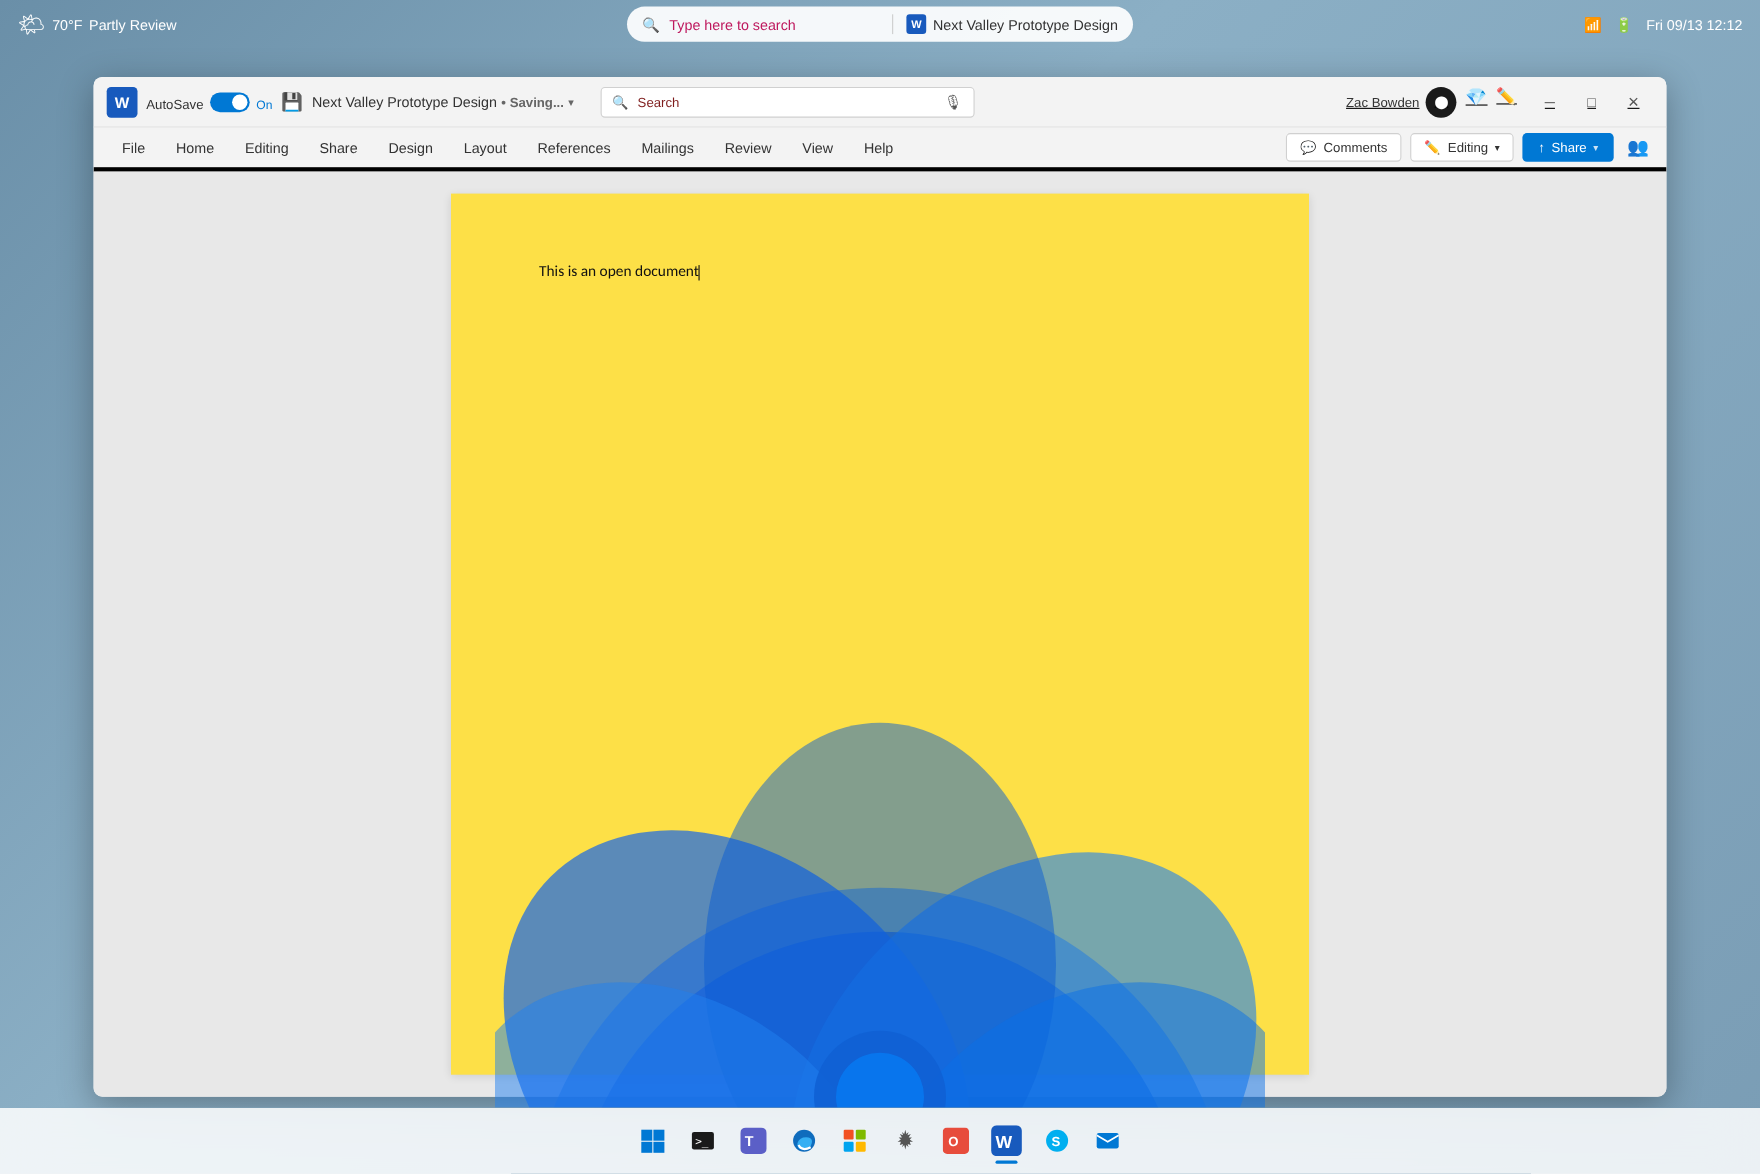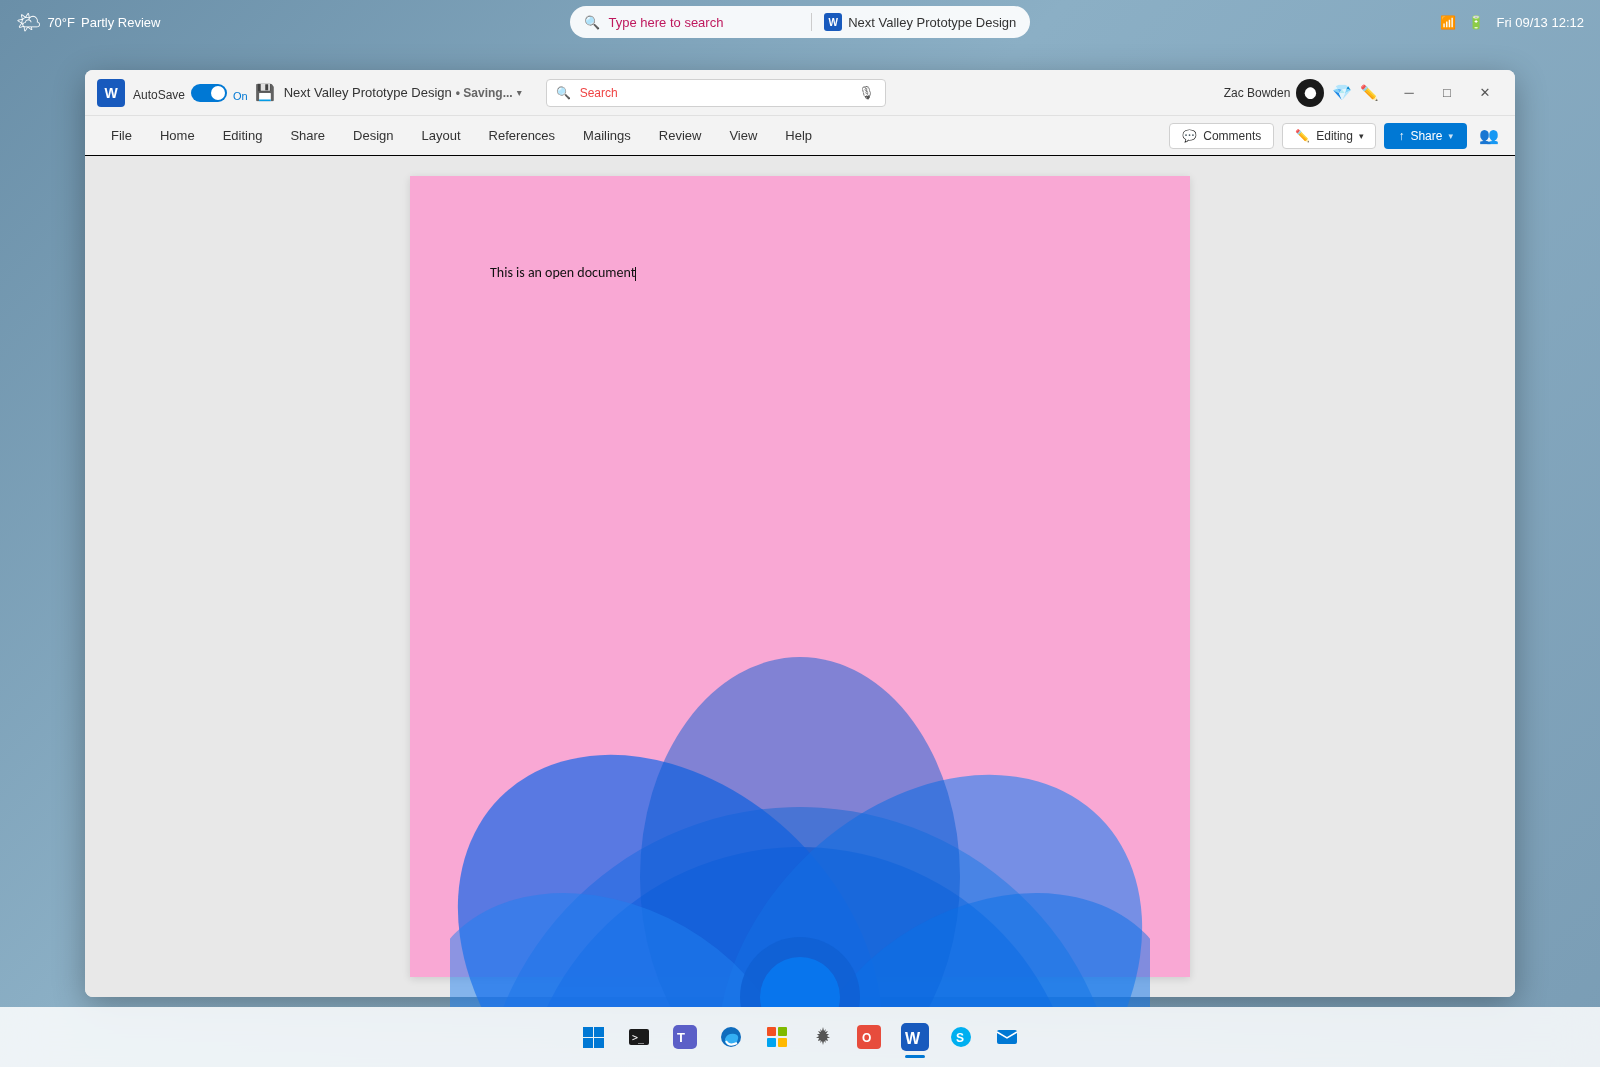--- a/index.html
+++ b/index.html
@@ -242,28 +242,28 @@
       border: 1px solid #d0d0d0;
       border-radius: 4px;
       padding: 0 10px;
       height: 28px;
       margin: 0 16px;
       gap: 8px;
       max-width: 340px;
     }
 
     .title-search-icon { color: #666; font-size: 12px; }
-    .title-search-placeholder { color: #ef4444; font-size: 12px; flex: 1; }
+    .title-search-placeholder { color: #7f1d1d; font-size: 12px; flex: 1; }
     .title-search-mic { color: #555; font-size: 13px; }
 
     .title-bar-right {
       display: flex;
-      align-items: center;
       gap: 8px;
       margin-left: auto;
+      text-decoration: underline;
     }
 
     .user-section {
       display: flex;
       align-items: center;
       gap: 6px;
       font-size: 12px;
       color: #333;
     }
 
@@ -311,21 +311,21 @@
       color: #555;
     }
 
     
     .ribbon {
       height: 40px;
       background: #f3f3f3;
       display: flex;
       align-items: center;
       padding: 0 12px;
-      border-bottom: 1px solid #000000;
+      border-bottom: 4px solid #000000;
       flex-shrink: 0;
     }
 
     .ribbon-tabs {
       display: flex;
       align-items: center;
       gap: 0;
       flex: 1;
     }
 
@@ -400,23 +400,23 @@
       background: #e8e8e8;
       display: flex;
       justify-content: center;
       padding: 20px 0;
       overflow: auto;
     }
 
     .doc-page {
       width: 780px;
       min-height: 580px;
-      background: #f9a8d4;
+      background: #fde047;
       box-shadow: 0 2px 8px rgba(0,0,0,0.12);
-      padding: 86px 80px;
+      padding: 60px 80px;
       position: relative;
     }
 
     .doc-content {
       font-size: 14px;
       color: #111;
       font-family: 'Calibri', 'Segoe UI', Arial, sans-serif;
       line-height: 1.6;
     }
 

